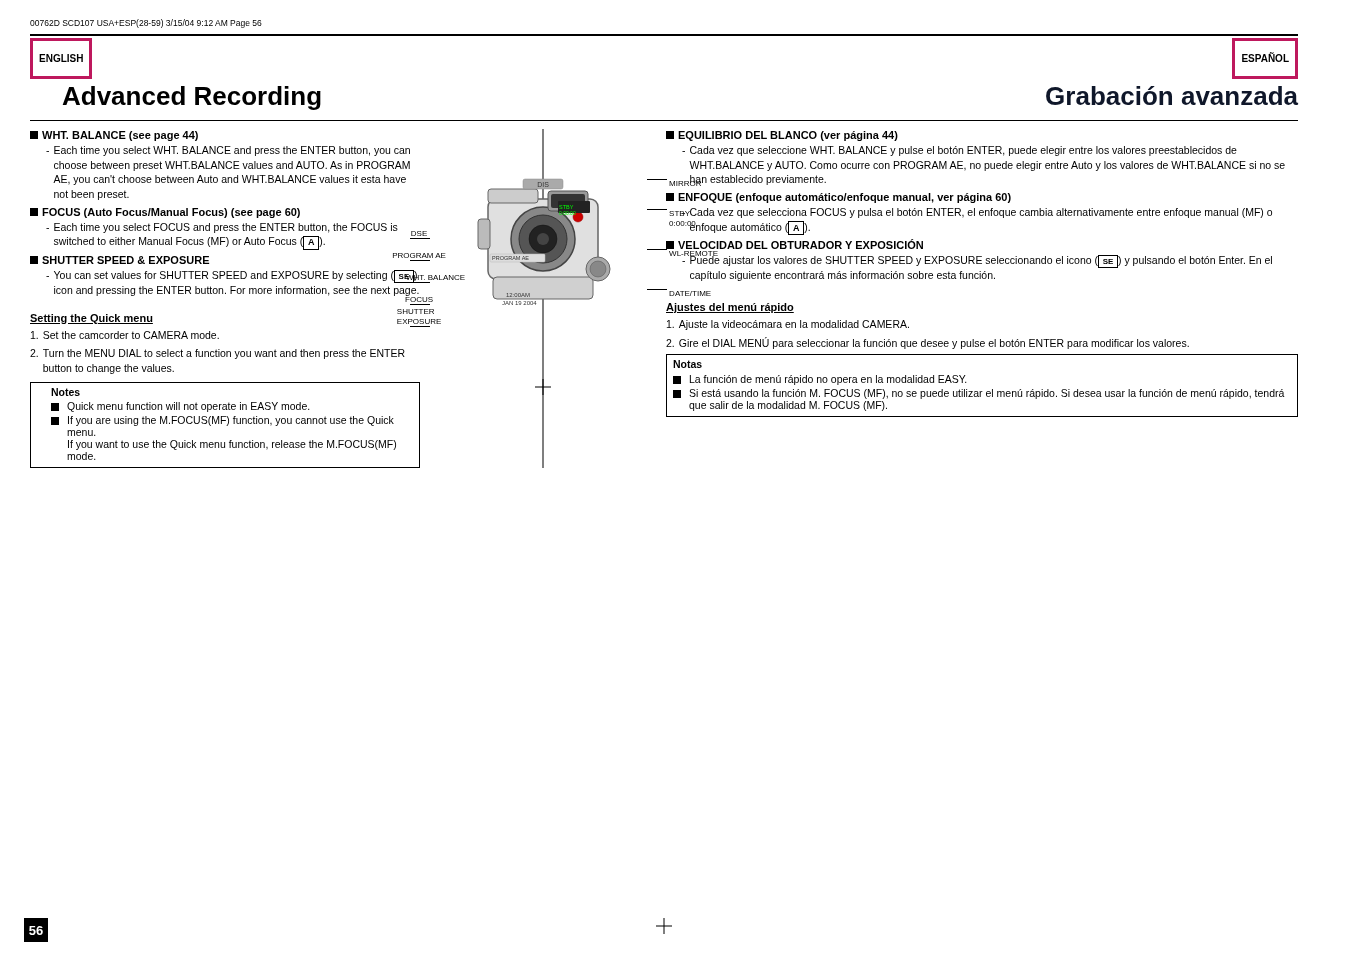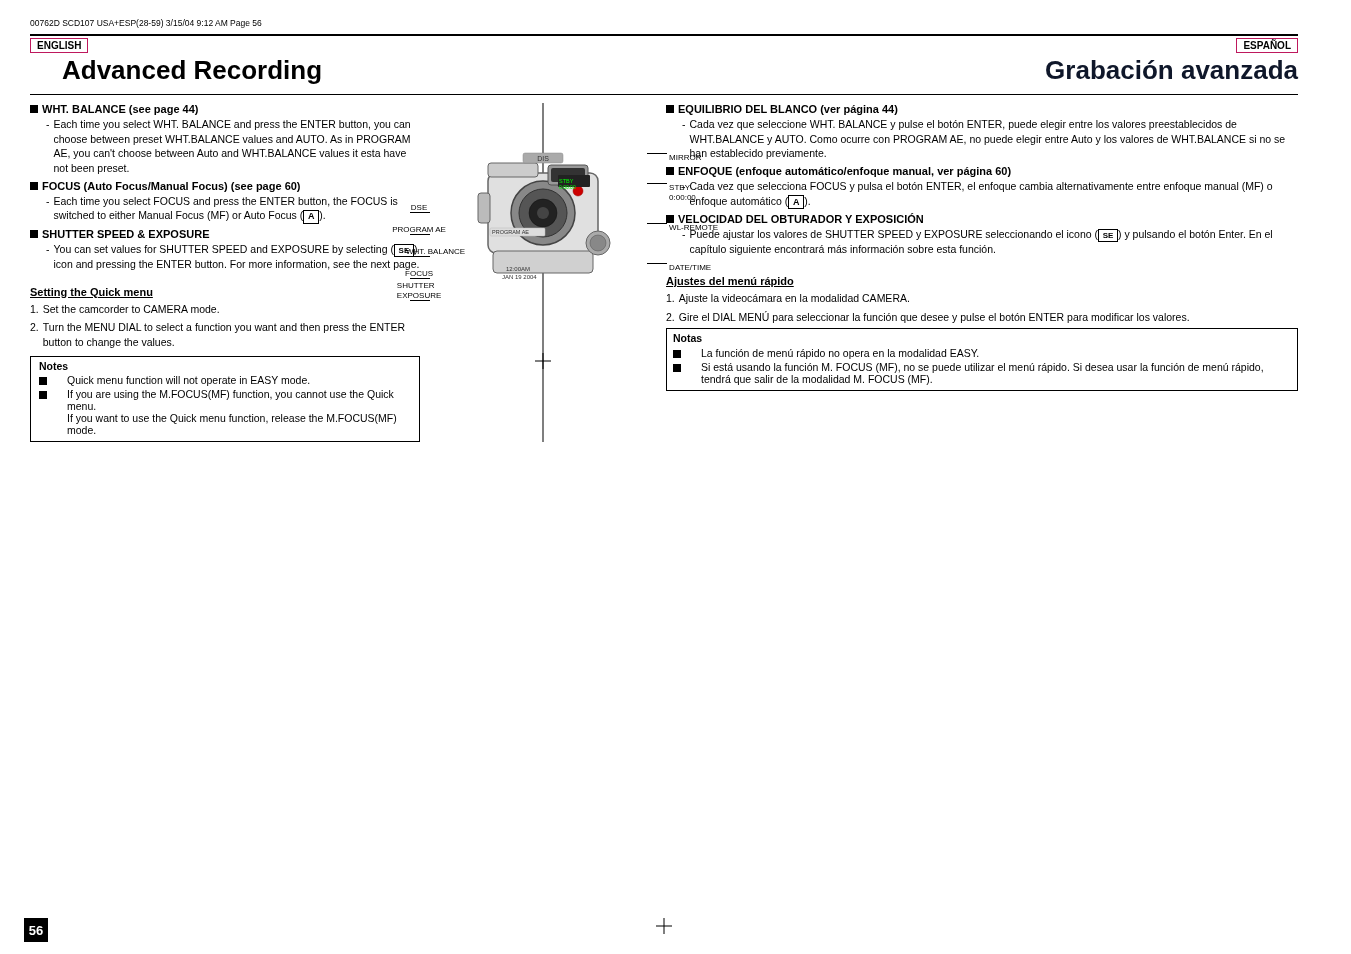--- a/index.html
+++ b/index.html
@@ -13,22 +13,22 @@
       overflow: hidden;
     }
     .page {
       width: 1328px;
       height: 954px;
       position: relative;
       padding: 18px 30px 18px 30px;
       border-radius: 11px;
     }
     .lang-badge {
-      border: 1px solid #be185d;
-      padding: 1px 6px;
+      border: 3px solid #be185d;
+      padding: 12px 6px;
       font-size: 10px;
       font-weight: bold;
     }
     .title-row {
       display: flex;
       justify-content: space-between;
       align-items: flex-end;
       margin-bottom: 8px;
     }
     .title-en {
@@ -111,31 +111,31 @@
       font-size: 11px;
       margin-bottom: 4px;
       text-decoration: underline;
     }
     .quick-menu-body {
       font-size: 10.5px;
       line-height: 1.45;
     }
     .notes-box {
       border: 1px solid #000;
-      padding: 3px 8px;
+      padding: 3px 20px;
       margin-top: 6px;
       font-size: 10.5px;
     }
     .notes-title {
       font-weight: bold;
       margin-bottom: 2px;
     }
     .notes-item {
       display: flex;
-      gap: 20px;
+      gap: 8px;
       margin-bottom: 2px;
     }
     .notes-item .bullet-sq {
       margin-top: 3px;
     }
     .bottom-page-num {
       position: absolute;
       bottom: 12px;
       left: 24px;
       font-size: 13px;

